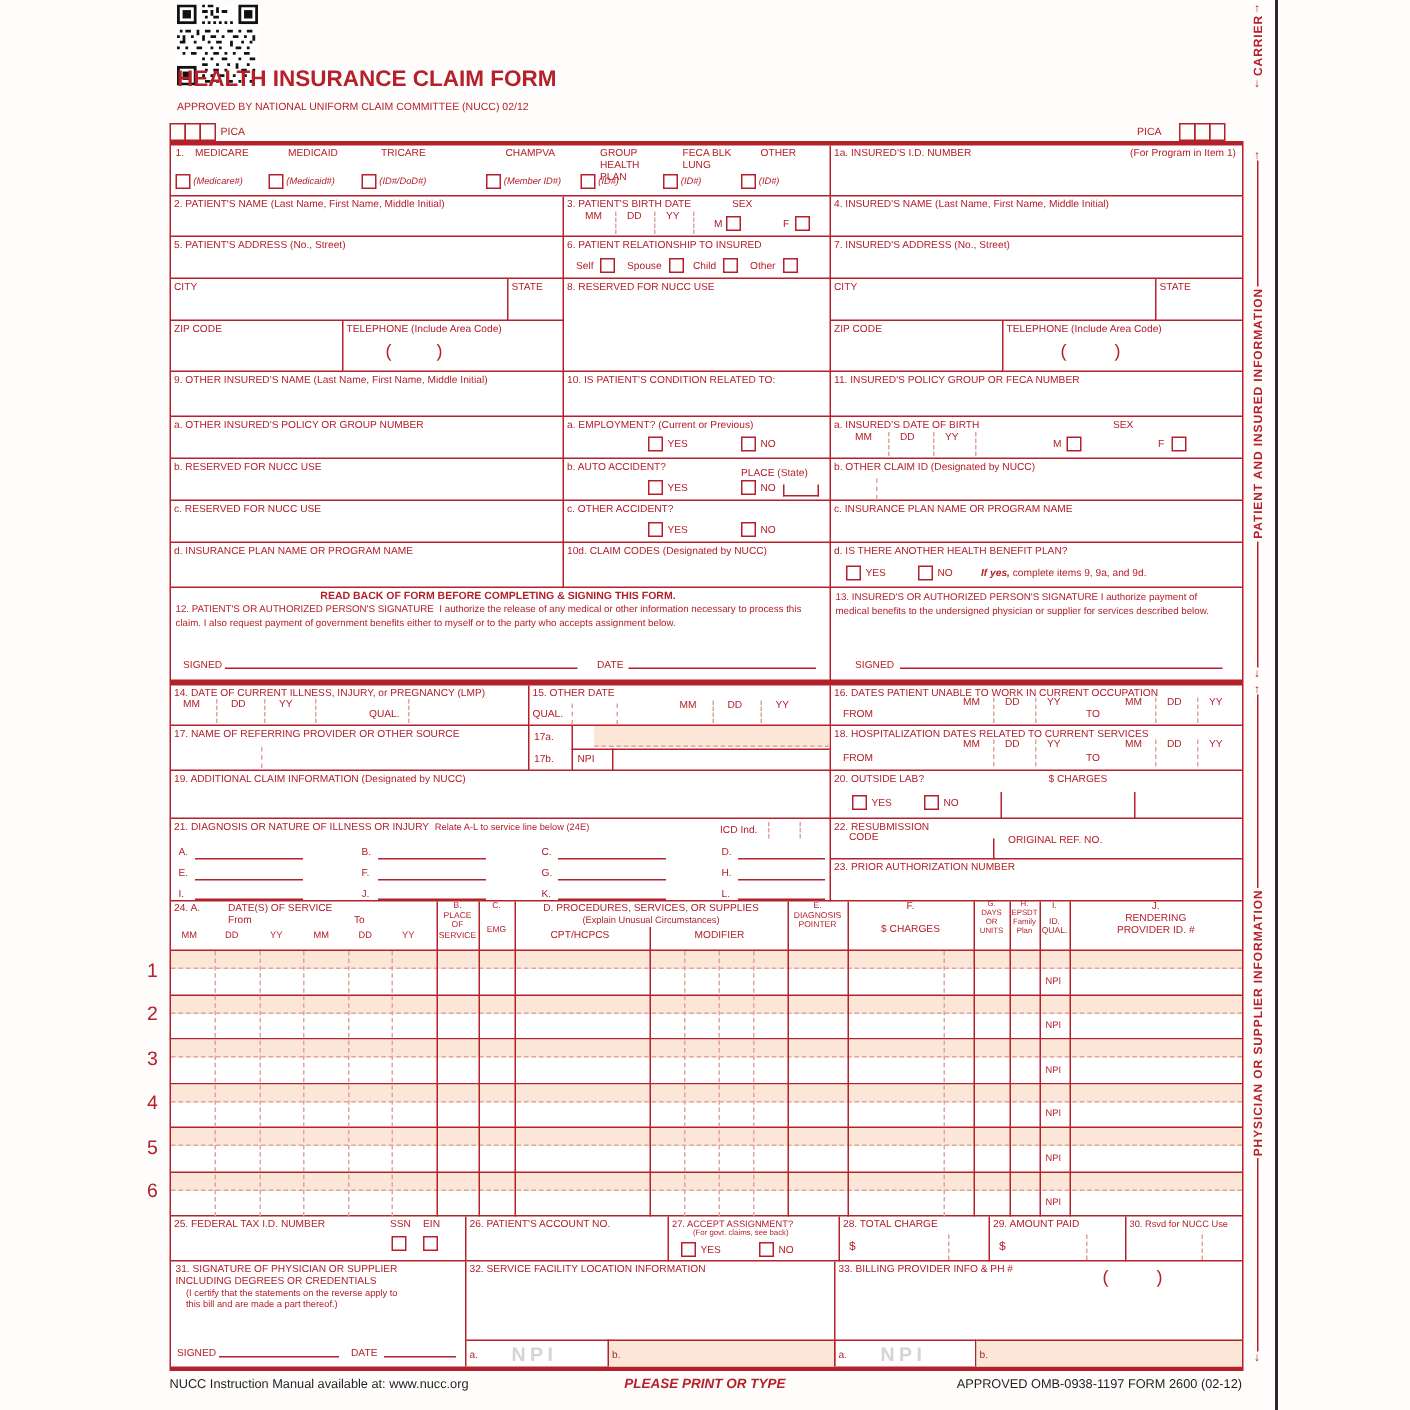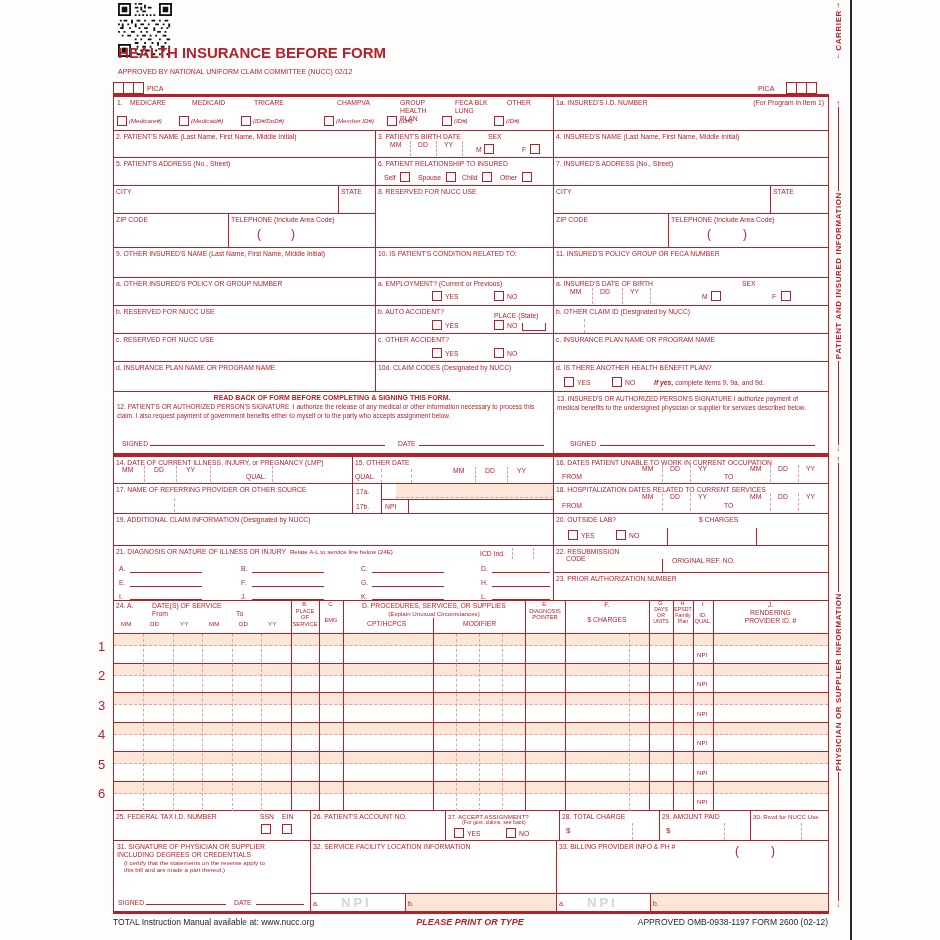--- a/index.html
+++ b/index.html
@@ -40,21 +40,21 @@
     <rect x="1" y="1" width="5" height="5" fill="#fff"></rect>
       <rect x="23" y="1" width="5" height="5" fill="#fff"></rect>
       <rect x="1" y="23" width="5" height="5" fill="#fff"></rect>
     <rect x="2" y="2" width="3" height="3"></rect>
       <rect x="24" y="2" width="3" height="3"></rect>
       <rect x="2" y="24" width="3" height="3"></rect>
     <path d="M9 0h1v1h-1zM11 0h2v1h-2zM14 1h1v2h-1zM9 2h2v1h-2zM12 2h1v2h-1zM16 2h2v1h-2zM10 4h1v1h-1zM13 4h2v1h-2zM9 6h1v1h-1zM11 6h1v1h-1zM13 6h1v1h-1zM15 6h1v1h-1zM17 6h1v1h-1zM19 6h1v1h-1zM1 9h1v1h-1zM3 9h2v1h-2zM7 9h1v2h-1zM10 9h2v1h-2zM14 9h1v1h-1zM18 9h2v1h-2zM22 9h1v1h-1zM25 9h2v1h-2zM0 11h1v1h-1zM2 11h1v2h-1zM5 11h1v1h-1zM9 11h1v2h-1zM12 11h2v1h-2zM16 11h1v1h-1zM20 11h2v1h-2zM24 11h1v1h-1zM27 11h1v2h-1zM1 13h2v1h-2zM6 13h1v1h-1zM11 13h1v1h-1zM14 13h2v1h-2zM19 13h1v2h-1zM23 13h1v1h-1zM26 13h1v1h-1zM0 15h1v1h-1zM3 15h1v1h-1zM7 15h2v1h-2zM12 15h1v1h-1zM15 15h1v1h-1zM21 15h2v1h-2zM25 15h1v1h-1zM2 17h1v1h-1zM5 17h2v1h-2zM10 17h1v1h-1zM13 17h2v1h-2zM17 17h1v1h-1zM20 17h1v1h-1zM24 17h2v1h-2zM9 19h1v1h-1zM12 19h1v1h-1zM16 19h2v1h-2zM22 19h1v1h-1zM26 19h2v1h-2zM9 21h2v1h-2zM14 21h1v1h-1zM18 21h1v1h-1zM21 21h1v2h-1zM25 21h1v1h-1zM10 23h1v1h-1zM13 23h2v1h-2zM17 23h1v1h-1zM23 23h2v1h-2zM27 23h1v1h-1zM9 25h1v1h-1zM12 25h1v1h-1zM15 25h2v1h-2zM20 25h1v1h-1zM24 25h1v1h-1zM10 27h2v1h-2zM14 27h1v1h-1zM18 27h2v1h-2zM22 27h1v1h-1zM26 27h1v1h-1z"></path>
   </g>
 </svg>
 
-<div class="ab bold" style="left:118px;top:44px;font-size:15px;color:var(--red)">HEALTH INSURANCE BEFORE FORM</div>
+<div class="ab bold" style="left:118px;top:44px;font-size:15px;color:var(--red)">HEALTH INSURANCE CLAIM FORM</div>
 <div class="ab" style="left:118px;top:68px;font-size:7px;color:var(--red)">APPROVED BY NATIONAL UNIFORM CLAIM COMMITTEE (NUCC) 02/12</div>
 
 <div class="ab" style="left:113px;top:82px;height:12px">
   <span class="cb" style="left:0;top:0;width:11px;height:12px"></span>
   <span class="cb" style="left:10px;top:0;width:11px;height:12px"></span>
   <span class="cb" style="left:20px;top:0;width:11px;height:12px"></span>
   <span class="lb" style="left:34px;top:3px;font-size:7px;color:var(--red)">PICA</span>
 </div>
 <div class="ab" style="left:758px;top:82px;height:12px">
   <span class="lb" style="left:0;top:3px;font-size:7px;color:var(--red)">PICA</span>
@@ -593,15 +593,15 @@
 <div class="vwrap" style="top:456px;height:452px">
   <span class="varr">↑</span>
   <div class="vline"></div>
   <span class="vtext">PHYSICIAN OR SUPPLIER INFORMATION</span>
   <div class="vline"></div>
   <span class="varr">↓</span>
 </div>
 
 <div class="ab" style="left:850px;top:0;width:2px;height:940px;background:#2a2a2a"></div>
 
-<div class="ab black" style="left:113px;top:917px;font-size:8.5px">TOTAL Instruction Manual available at: www.nucc.org</div>
+<div class="ab black" style="left:113px;top:917px;font-size:8.5px">NUCC Instruction Manual available at: www.nucc.org</div>
 <div class="ab bold it" style="left:340px;top:917px;width:260px;text-align:center;font-size:9px;color:var(--red)">PLEASE PRINT OR TYPE</div>
 <div class="ab black" style="left:540px;top:917px;width:288px;text-align:right;font-size:8.5px">APPROVED OMB-0938-1197 FORM 2600 (02-12)</div>
 
 </body></html>

